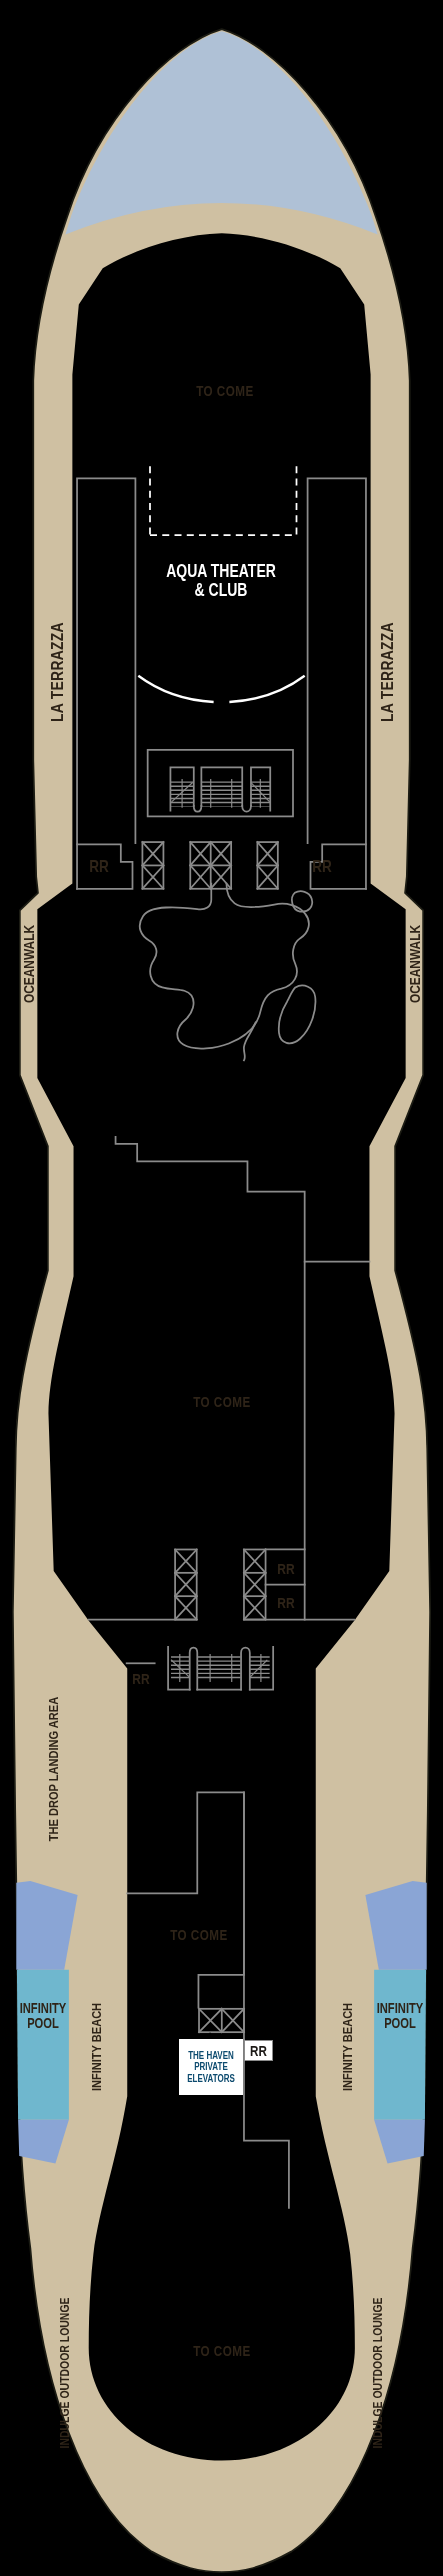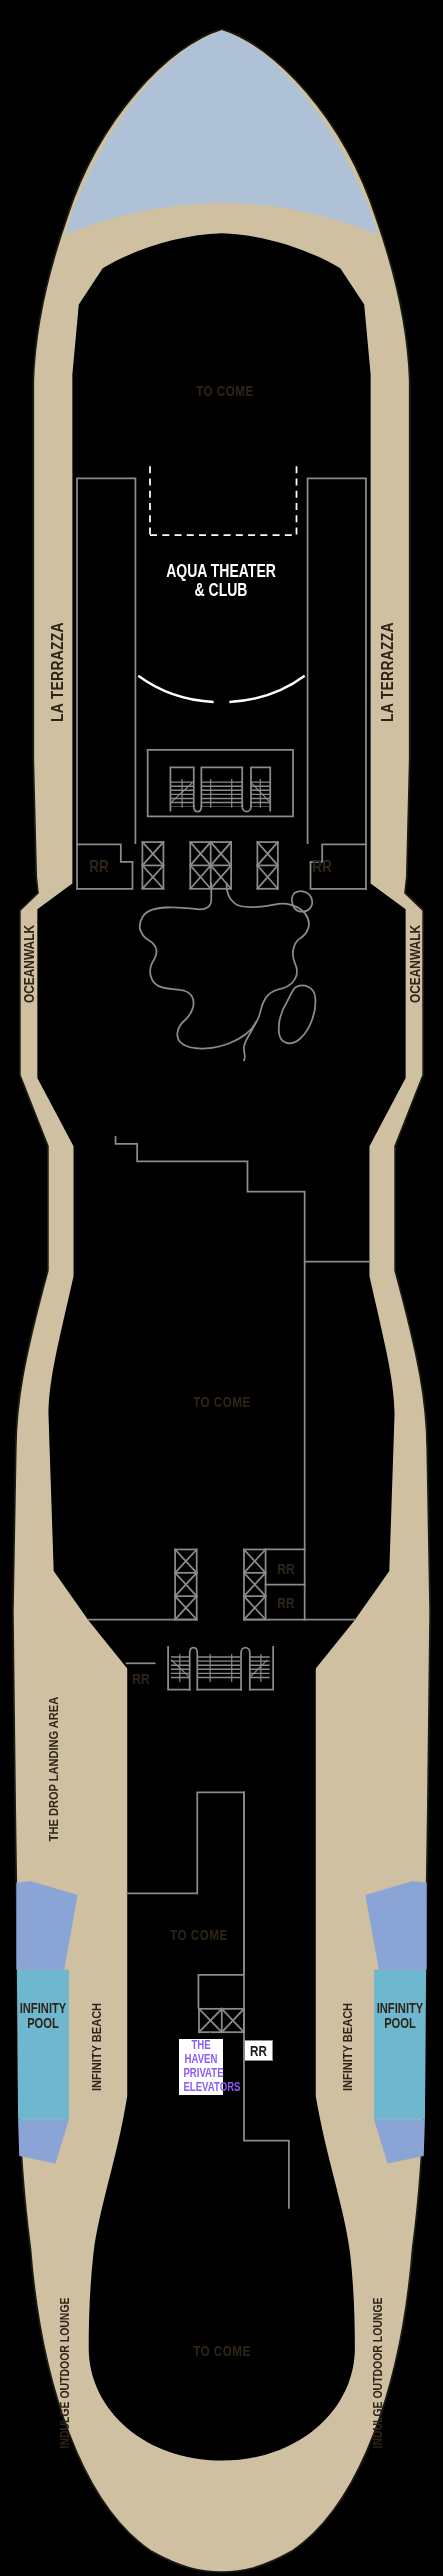--- a/index.html
+++ b/index.html
@@ -25,23 +25,23 @@
   .to-come{font-size:14.6px;letter-spacing:0.6px;}
   .aqua{font-size:17.5px;color:var(--label-white);line-height:1.07;}
   .rr{font-size:17px;}
   .rr-sm{font-size:15px;}
   .terrazza{font-size:16.4px;letter-spacing:0.3px;}
   .oceanwalk{font-size:14px;}
   .drop{font-size:13px;}
   .beach{font-size:13px;}
   .indulge{font-size:12.3px;}
   .poollbl{font-size:14px;line-height:1.08;}
-  .haven-box{position:absolute;left:179px;top:2039px;width:44px;height:56px;background:var(--label-white);
+  .haven-box{position:absolute;left:179px;top:2039px;width:64px;height:56px;background:var(--label-white);
              display:flex;flex-direction:column;justify-content:center;text-align:center;
-             font-weight:bold;font-size:12px;line-height:1.16;color:#8b5cf6;}
+             font-weight:bold;font-size:10px;line-height:1.16;color:#0c4a6e;}
   .haven-box > div{transform:scaleX(.8);}
   .haven-rr{position:absolute;left:244px;top:2040px;width:29px;height:21px;background:var(--label-white);
             border:1.8px solid var(--wall-gray);box-sizing:border-box;display:flex;align-items:center;justify-content:center;
             font-weight:bold;font-size:14.6px;color:#1d1a17;}
   .haven-rr > span{display:inline-block;transform:scaleX(.8);}
 </style>
 </head>
 <body>
 
 <div id="canvas">

